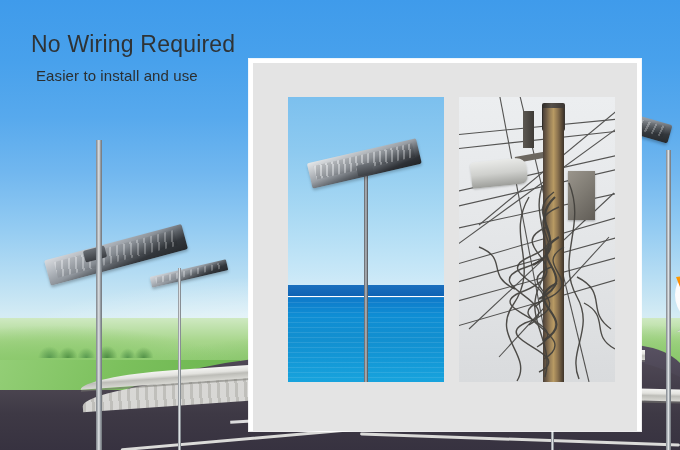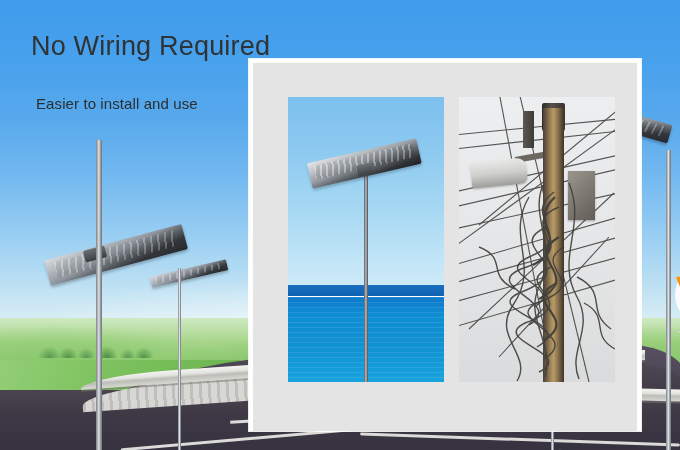--- a/index.html
+++ b/index.html
@@ -132,25 +132,25 @@
   
   #lamp-right .pole{left:46px;height:165px;bottom:0;width:3px;}
   #lamp-right .panel{left:0px;top:0px;width:74px;height:11px;transform:rotate(13deg);border-radius:1px;}
   
   #lamp-edge .pole{left:30px;height:300px;bottom:0;width:5px;}
   #lamp-edge .panel{left:-72px;top:0px;width:108px;height:19px;transform:rotate(16deg);border-radius:2px;}
 
   
   .headline{
     position:absolute;left:31px;top:31px;
-    font-size:27px;color:#2f3335;letter-spacing:.2px;white-space:nowrap;
+    font-size:23px;color:#2f3335;letter-spacing:.2px;white-space:nowrap;
   }
   .subhead{
     position:absolute;left:36px;top:67px;
-    font-size:15px;color:#2b2f31;letter-spacing:.1px;white-space:nowrap;margin-top:28px;
+    font-size:15px;color:#2b2f31;letter-spacing:.1px;white-space:nowrap;
   }
 
   
   .card{
     position:absolute;left:249px;top:59px;width:392px;height:372px;
     background:#ffffff;
     box-shadow:0 0 0 1px rgba(255,255,255,.9);
   }
   .card-inner{
     position:absolute;left:4px;top:4px;width:384px;height:368px;

